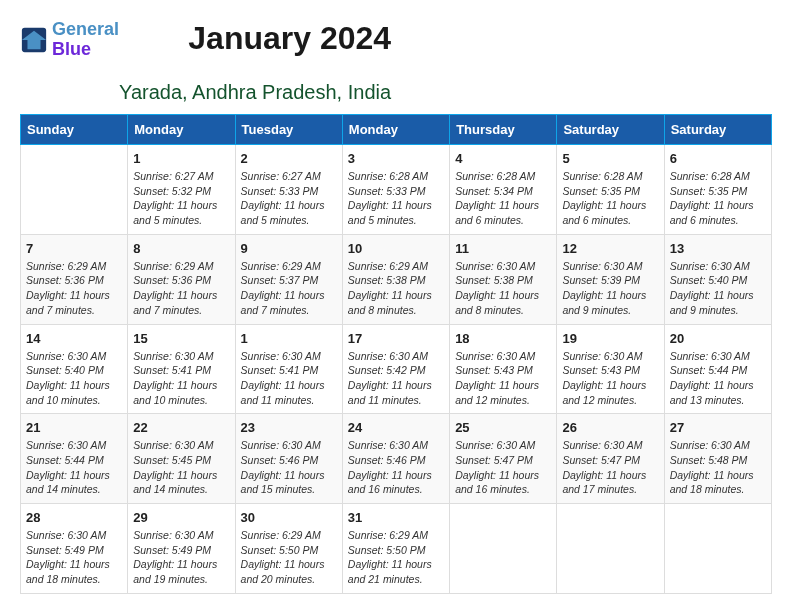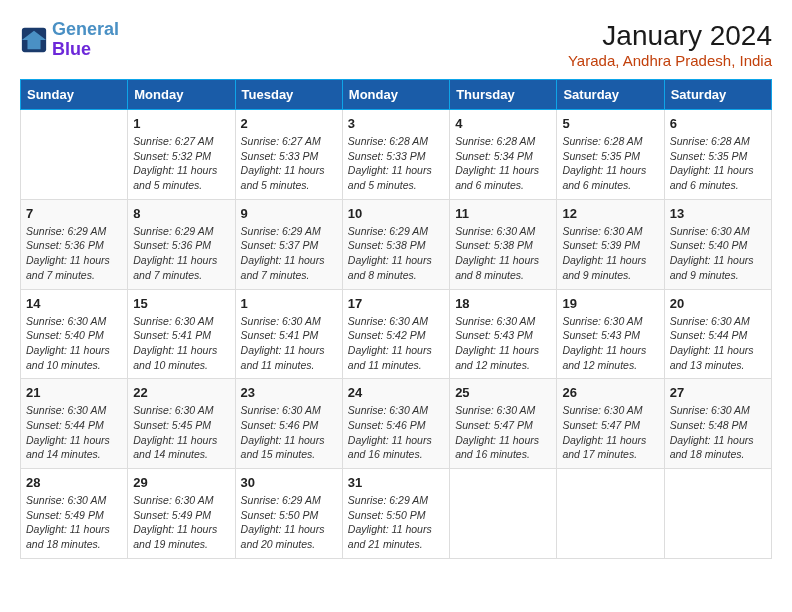--- a/index.html
+++ b/index.html
@@ -5,24 +5,23 @@
     * { box-sizing: border-box; margin: 0; padding: 0; }
     body {
       font-family: Arial, sans-serif;
       background: #fff;
       width: 792px;
       min-height: 612px;
       padding: 20px;
     }
     .header {
       display: flex;
-      justify-content: space-between;
+      justify-content: flex-start;
       align-items: flex-start;
       margin-bottom: 10px;
-      gap: 36px;
     }
     .logo {
       display: flex;
       align-items: center;
       gap: 4px;
     }
     .logo-text {
       font-size: 18px;
       font-weight: bold;
       color: #1a3a6b;
@@ -32,27 +31,28 @@
       color: #4a90c4;
     }
     .logo-icon {
       width: 28px;
       height: 28px;
     }
     .title-block {
       text-align: right;
     }
     .calendar-title {
-      font-size: 28px;
-      font-weight: normal;
+      font-size: 32px;
+      font-weight: bold;
       color: #1a1a1a;
     }
     .calendar-subtitle {
-      font-size: 15px;
-      color: #c2410c;
+      font-size: 20px;
+      color: #14532d;
+      margin-top: 24px;
     }
     table {
       width: 100%;
       border-collapse: collapse;
       font-size: 11px;
     }
     thead tr {
       background-color: #1a5ca8;
       color: #fff;
     }

